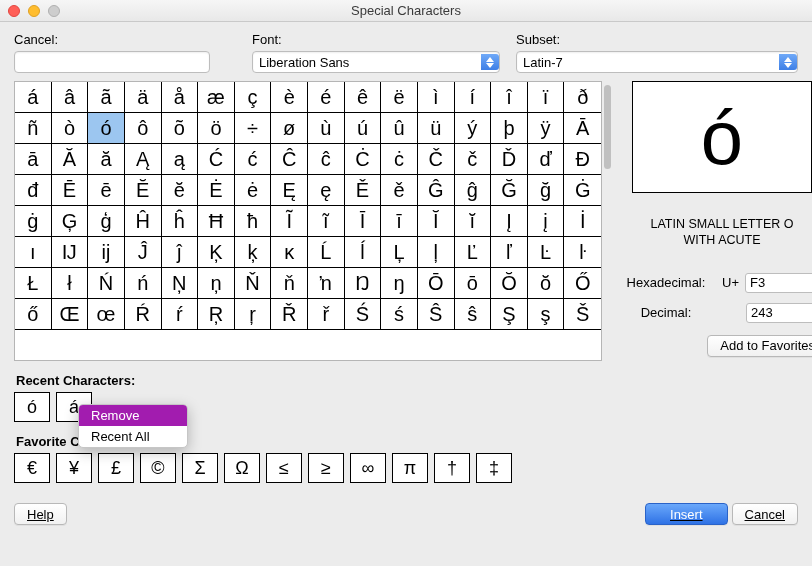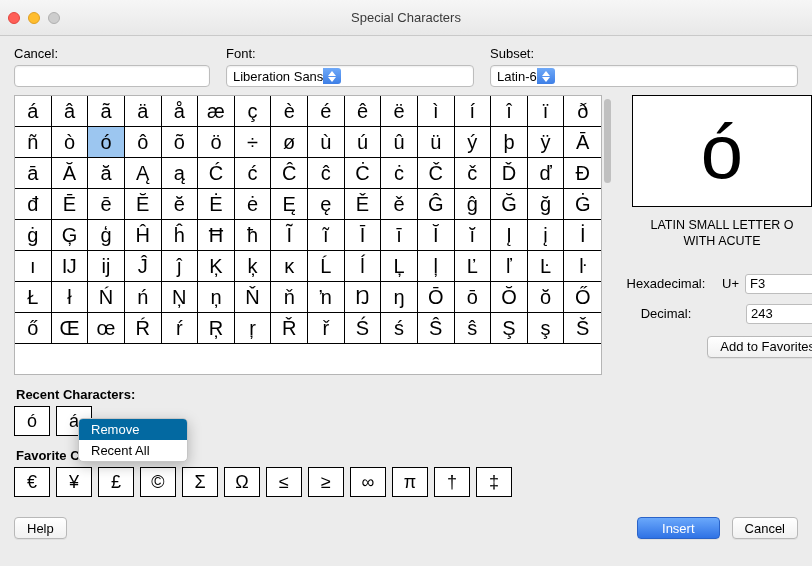--- a/index.html
+++ b/index.html
@@ -7,21 +7,21 @@
     margin: 0;
     font-family: -apple-system, "Helvetica Neue", Arial, sans-serif;
     font-size: 13px;
     background: #ececec;
     color: #000;
     width: 812px;
     height: 566px;
     overflow: hidden;
   }
   .titlebar {
-    height: 36px;
+    height: 22px;
     background: linear-gradient(#f6f6f6,#e8e8e8);
     border-bottom: 1px solid #c9c9c9;
     display: flex;
     align-items: center;
     position: relative;
   }
   .traffic {
     display: flex;
     gap: 8px;
     margin-left: 8px;
@@ -37,34 +37,34 @@
   .content { padding: 10px 14px 14px 14px; }
   .top-row {
     display: flex;
     gap: 16px;
     margin-bottom: 8px;
   }
   .field-col {
     display:flex; flex-direction:column; gap:4px;
   }
   .field-col.search { width: 196px; }
-  .field-col.font { width: 248px; }
+  .field-col.font { width: 248px; margin-left: 26px; }
   .field-col.subset { flex:1; }
   .label { font-size:13px; }
   input.text, .combo {
     height: 22px;
     border: 1px solid #bdbdbd;
     border-radius: 4px;
     background: #fff;
     font-size: 13px;
     padding: 2px 6px;
     box-shadow: inset 0 1px 2px rgba(0,0,0,0.07);
   }
   .combo {
-    display:flex; align-items:center; justify-content:flex-start;
+    display:flex; align-items:center; justify-content:space-between;
     padding-right:0;
   }
   .combo .arrow {
     width:18px; height:100%;
     background: linear-gradient(#6fa9f8,#3e7fe6);
     border-radius: 0 3px 3px 0;
     display:flex; flex-direction:column; align-items:center; justify-content:center;
     gap:1px;
   }
   .arrow svg { display:block; }
@@ -115,21 +115,21 @@
   .preview-box {
     width: 180px;
     height: 112px;
     border:1px solid #000;
     background:#fff;
     display:flex; align-items:center; justify-content:center;
     font-size:76px;
     font-family: "Liberation Sans", Arial, sans-serif;
   }
   .char-name {
-    margin-top:10px;
+    margin-top:23px;
     text-align:center;
     font-size:12.5px;
     line-height:1.3;
     max-width:182px;
   }
   .codepoints {
     margin-top:24px;
     width:100%;
     font-size:13px;
   }
@@ -181,30 +181,31 @@
     box-shadow: 0 4px 14px rgba(0,0,0,0.25);
     overflow:hidden;
     z-index:10;
   }
   .menu-item {
     padding:3px 12px;
     font-size:13px;
     cursor:pointer;
   }
   .menu-item.hl {
-    background:#0369a1;
+    background:#a21caf;
     color:#fff;
   }
   .bottom-row {
     display:flex;
     justify-content:space-between;
     align-items:center;
     margin-top:20px;
-  }
-  .right-btns { display:flex; gap:12px;padding-left:12px; }
+    text-decoration:underline;
+  }
+  .right-btns { display:flex; gap:4px;padding-left:12px; }
   .btn.primary {
     background: linear-gradient(#6aa8fb,#2f72e5);
     color:#fff;
     border:1px solid #2a63c8;
     padding:0 24px;
   }
 </style>
 </head>
 <body>
 
@@ -234,21 +235,21 @@
             </svg>
           <svg width="8" height="5">
               <polygon points="0,0 8,0 4,5" fill="#fff"></polygon>
             </svg>
         </span>
       </div>
     </div>
     <div class="field-col subset">
       <span class="label">Subset:</span>
       <div class="combo">
-        <span>Latin-6</span>
+        <span>Latin-7</span>
         <span class="arrow">
           <svg width="8" height="5">
               <polygon points="4,0 8,5 0,5" fill="#fff"></polygon>
             </svg>
           <svg width="8" height="5">
               <polygon points="0,0 8,0 4,5" fill="#fff"></polygon>
             </svg>
         </span>
       </div>
     </div>

